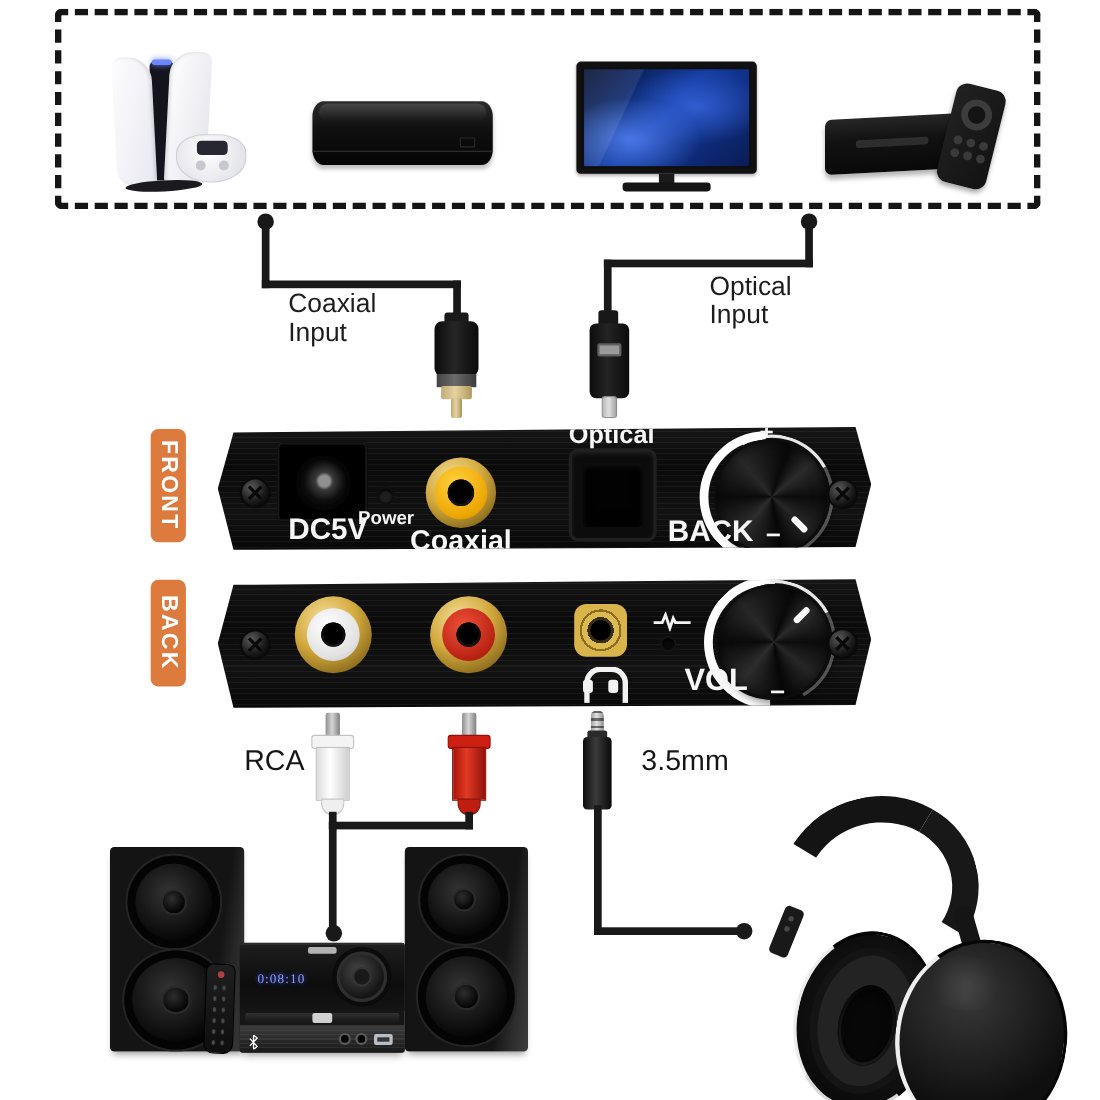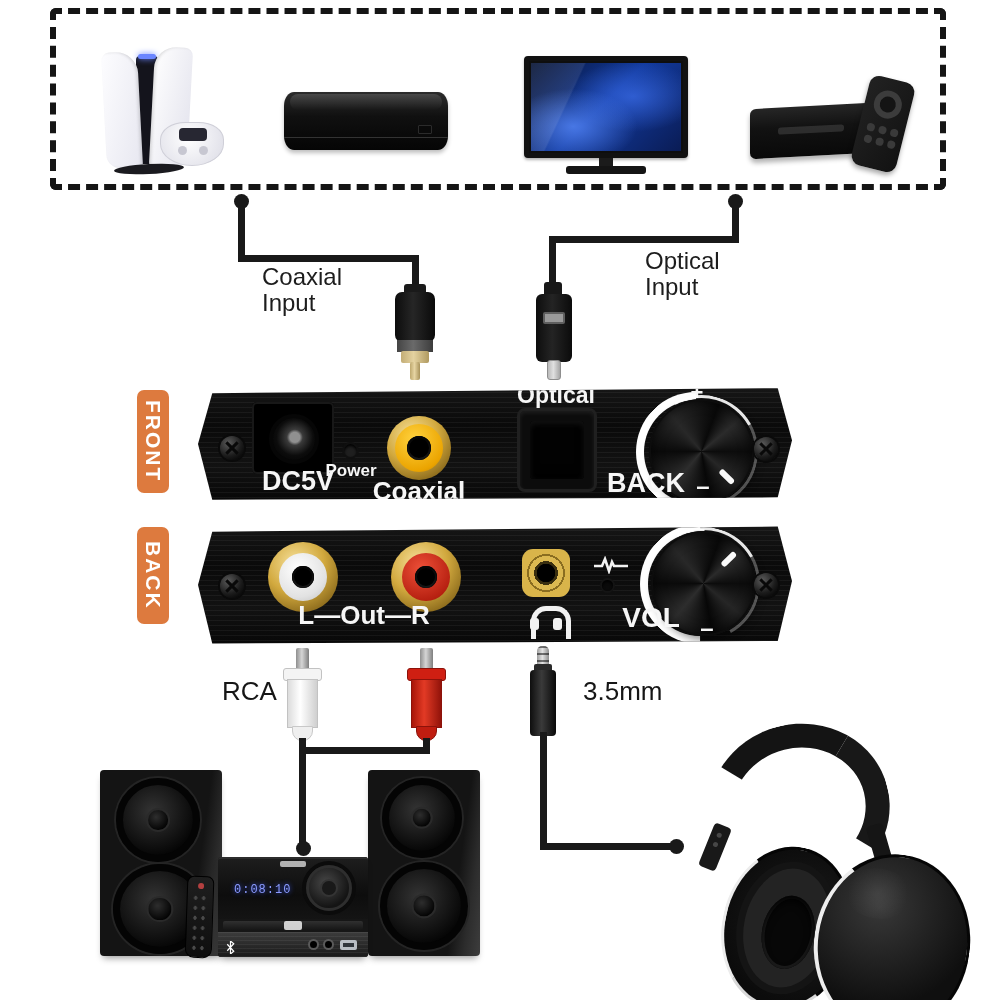--- a/index.html
+++ b/index.html
@@ -40,21 +40,21 @@
   .knob .rim{position:absolute;inset:-4px;border-radius:50%;border:3px solid transparent;border-top-color:rgba(255,255,255,.9);border-right-color:rgba(255,255,255,.3);transform:rotate(16deg)}
   .knob .ptr{position:absolute;left:50%;top:50%;width:6px;height:18px;margin-left:-3px;background:#fafafa;border-radius:3px;transform-origin:50% 0}
   .arc{position:absolute;width:120px;height:120px;border-radius:50%;border:8px solid transparent;border-left-color:#fff;border-top-color:#fff;transform:rotate(-45deg)}
   .hp-icon{position:absolute;width:30px;height:24px}
   .hp-icon::before{content:"";position:absolute;left:0;top:0;width:30px;height:28px;border:5px solid #f2f2f2;border-bottom:none;border-radius:15px 15px 0 0}
   .hp-icon::after{content:"";position:absolute;left:-1px;top:12px;width:9px;height:12px;background:#f2f2f2;border-radius:3px;box-shadow:23px 0 0 #f2f2f2}
   
   .spk{position:absolute;background:linear-gradient(98deg,#141414 0 76%,#2c2c2c 88%,#3d3d3d);border-radius:4px;box-shadow:0 5px 7px -3px rgba(0,0,0,.4)}
   .drv{position:absolute;border-radius:50%;background:radial-gradient(circle at 43% 38%,#343434,#050505 76%);border:7px solid #040404;box-shadow:0 0 0 2px #242424}
   .drv i{position:absolute;left:50%;top:50%;width:34%;height:34%;transform:translate(-50%,-50%);border-radius:50%;background:radial-gradient(circle at 40% 35%,#2e2e2e,#000 80%);border:2px solid #2a2a2a}
-  .led{font-family:Liberation Mono, monospace;font-size:12px;color:#8b9bff;letter-spacing:1px;text-shadow:0 0 5px #3d5bff}
+  .led{font-family:Liberation Serif, serif;font-size:12px;color:#8b9bff;letter-spacing:1px;text-shadow:0 0 5px #3d5bff}
 </style>
 </head>
 <body>
 
 <div id="stage">
 
   <div class="src-box">
 
     <div class="abs" style="left:42px;top:28px;width:140px;height:135px">
       <div class="abs" style="left:38px;top:14px;width:22px;height:108px;background:#14141c;border-radius:4px"></div>
@@ -157,21 +157,20 @@
   <div class="panel" style="top:520px;height:130px">
     <div class="screw" style="left:22px;top:54px"></div>
     <div class="ring gold" style="left:70px;top:22px;width:70px;height:70px">
       <div class="ring" style="left:11px;top:11px;width:48px;height:48px;background:radial-gradient(circle at 40% 33%,#ffffff,#e2e2e2 65%,#bdbdbd)"></div>
       <div class="ring hole" style="left:24px;top:24px;width:22px;height:22px"></div>
     </div>
     <div class="ring gold" style="left:193px;top:22px;width:70px;height:70px">
       <div class="ring" style="left:11px;top:11px;width:48px;height:48px;background:radial-gradient(circle at 40% 33%,#ee5038,#b51f10 75%,#7e130a)"></div>
       <div class="ring hole" style="left:24px;top:24px;width:22px;height:22px"></div>
     </div>
-    <div class="ptxt" style="left:86px;top:82px;width:160px;font-size:26px">L—Out—R</div>
     <div class="abs" style="left:324px;top:29px;width:48px;height:48px;border-radius:11px;background:radial-gradient(circle,#000 0 9px,#3a2f10 9px 12px,#d9b44a 12px 17px,#8a6d20 17px 19px,#e3c express 24px);background:radial-gradient(circle,#000 0 9px,#3a2f10 9.5px 12px,#dcb951 12px 17px,#8a6d20 17px 19px,#d9b44a 19px 24px)"></div>
     <div class="hp-icon" style="left:333px;top:86px"></div>
     <svg class="abs" style="left:396px;top:36px" width="34" height="18" viewBox="0 0 34 18">
       <polyline points="0,10 8,10 11,3 15,15 18,6 20,10 34,10" fill="none" stroke="#f2f2f2" stroke-width="2.6"></polyline>
     </svg>
     <div class="abs" style="left:404px;top:60px;width:11px;height:11px;border-radius:50%;background:#0a0a0a;box-shadow:inset 0 2px 3px #000,0 0 0 2px #141414"></div>
     <div class="arc" style="left:442px;top:4px"></div>
     <div class="ptxt" style="left:490px;top:0px;width:22px;font-size:22px">+</div>
     <div class="knob" style="left:453px;top:11px;width:105px;height:105px">
       <div class="rim"></div>

